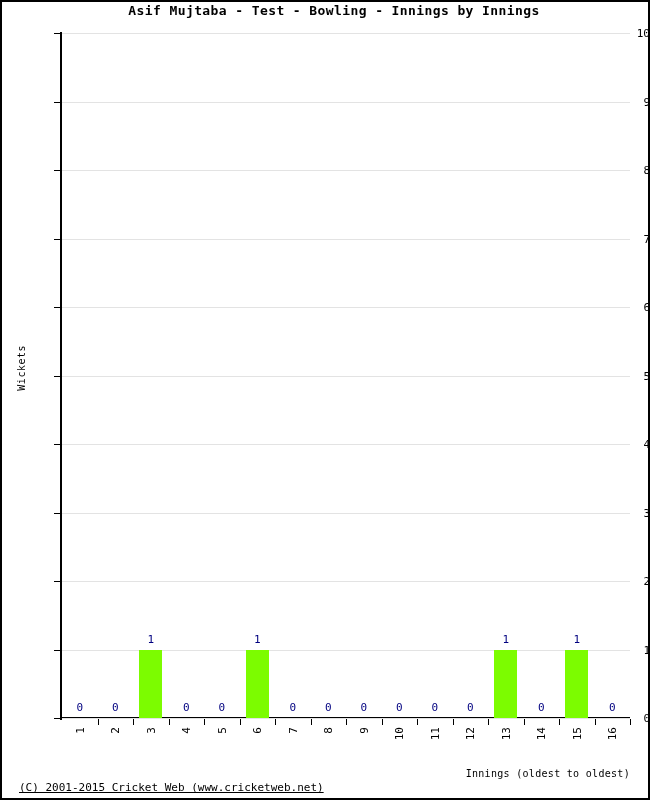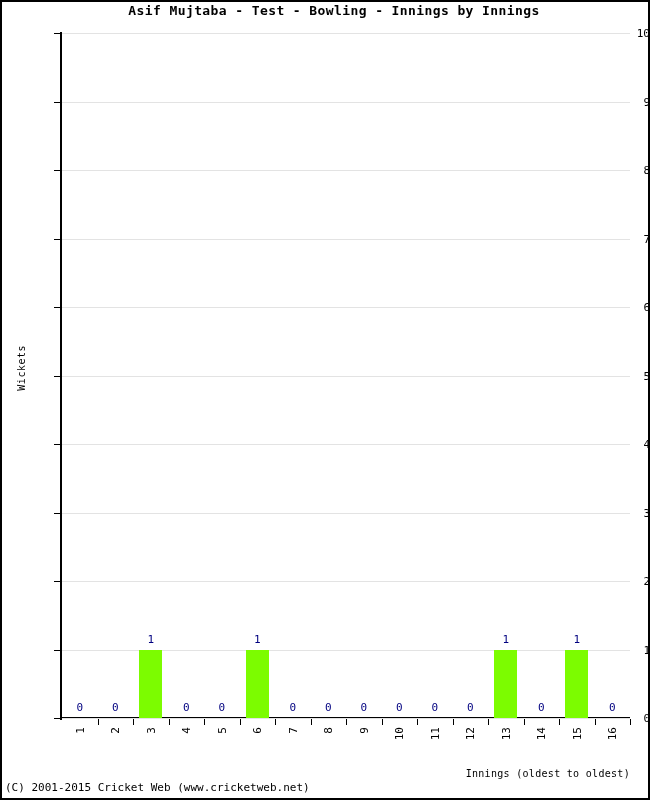--- a/index.html
+++ b/index.html
@@ -170,25 +170,26 @@
     right: 20px;
     top: 768px;
     font-size: 10px;
     color: #000000;
     white-space: nowrap;
     letter-spacing: 0.3px;
   }
 
   #footer-copyright {
     position: absolute;
-    left: 5px;
+    left: 19px;
     bottom: 6px;
     font-size: 11px;
     color: #000000;
     white-space: nowrap;
+    text-decoration: underline;
   }
 </style>
 </head>
 <body>
 
 <div id="page">
 
   <div class="frame-top"></div>
   <div class="frame-bottom"></div>
   <div class="frame-left"></div>

